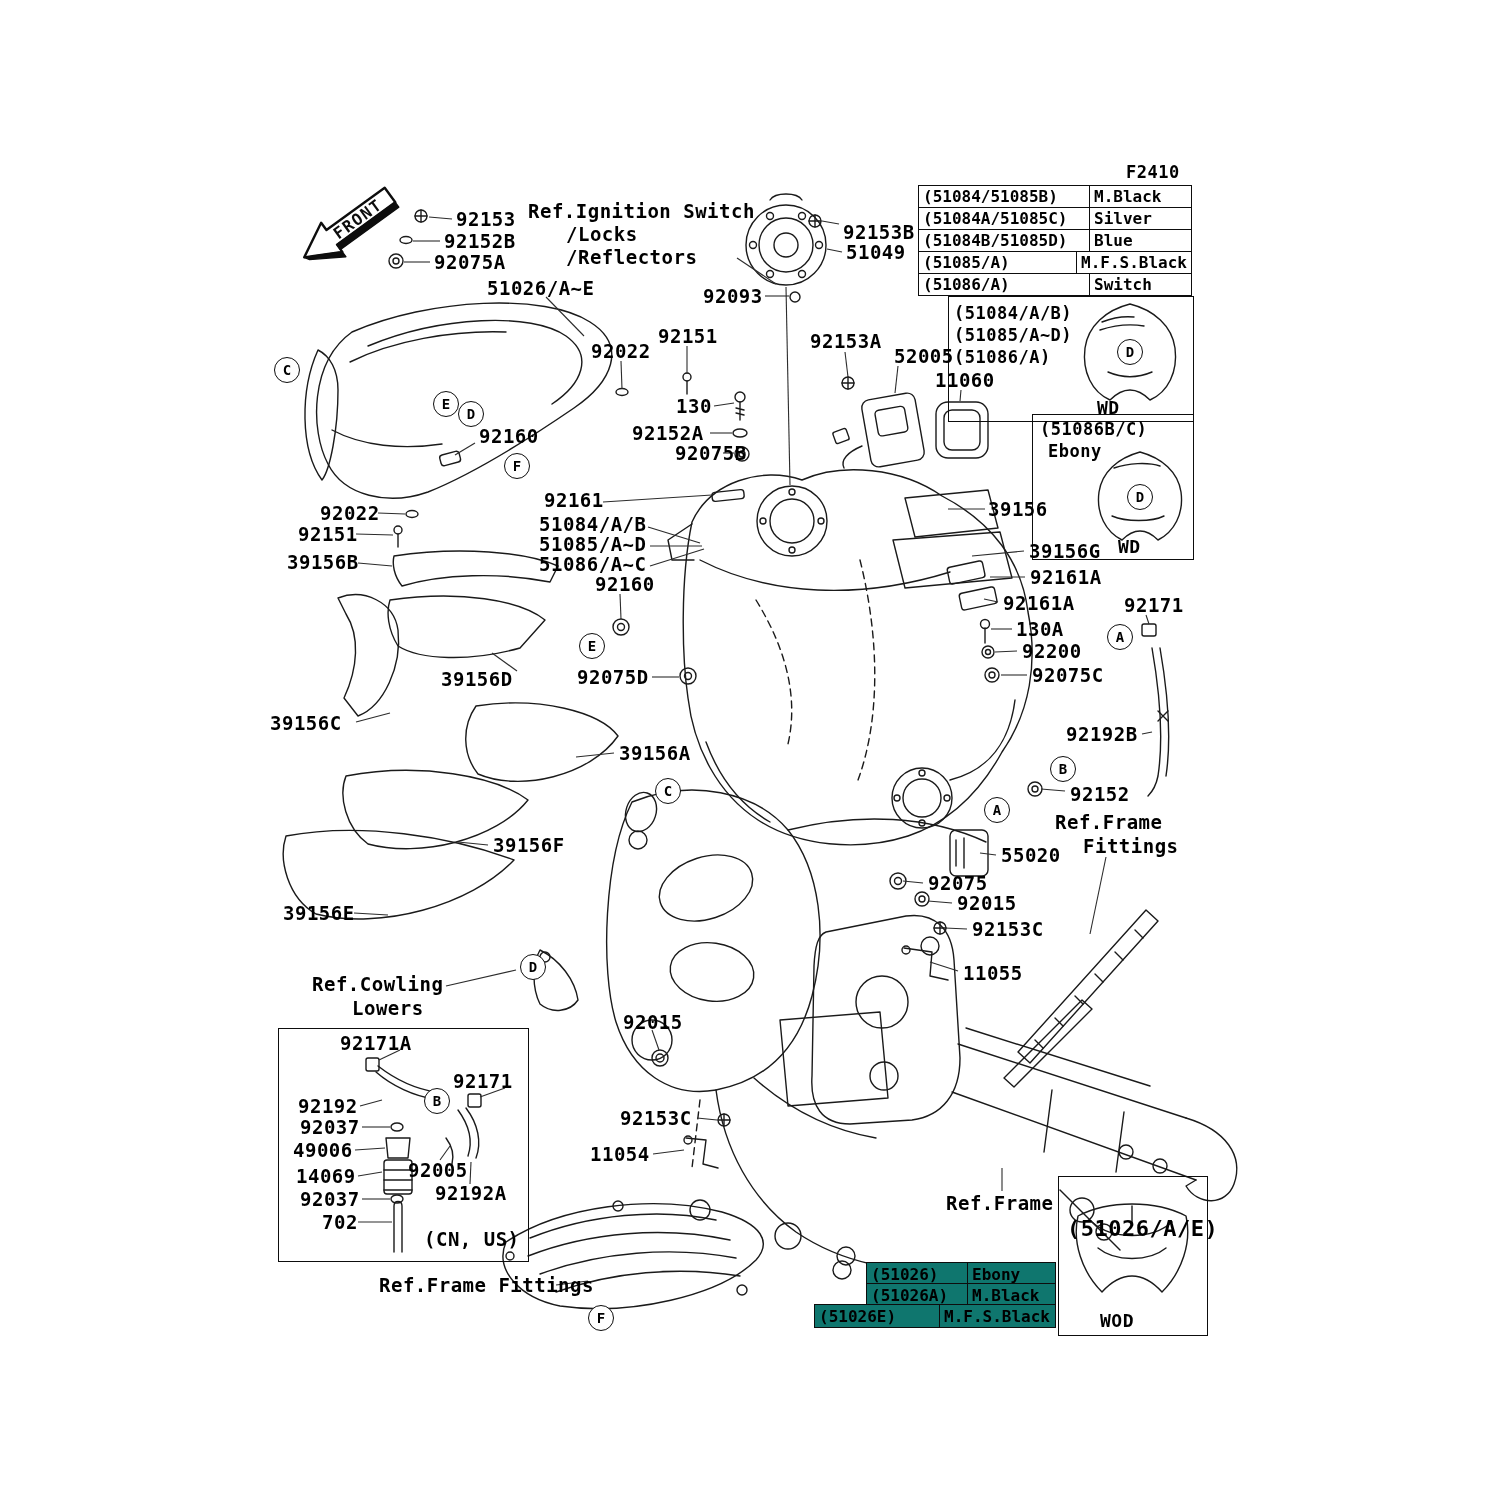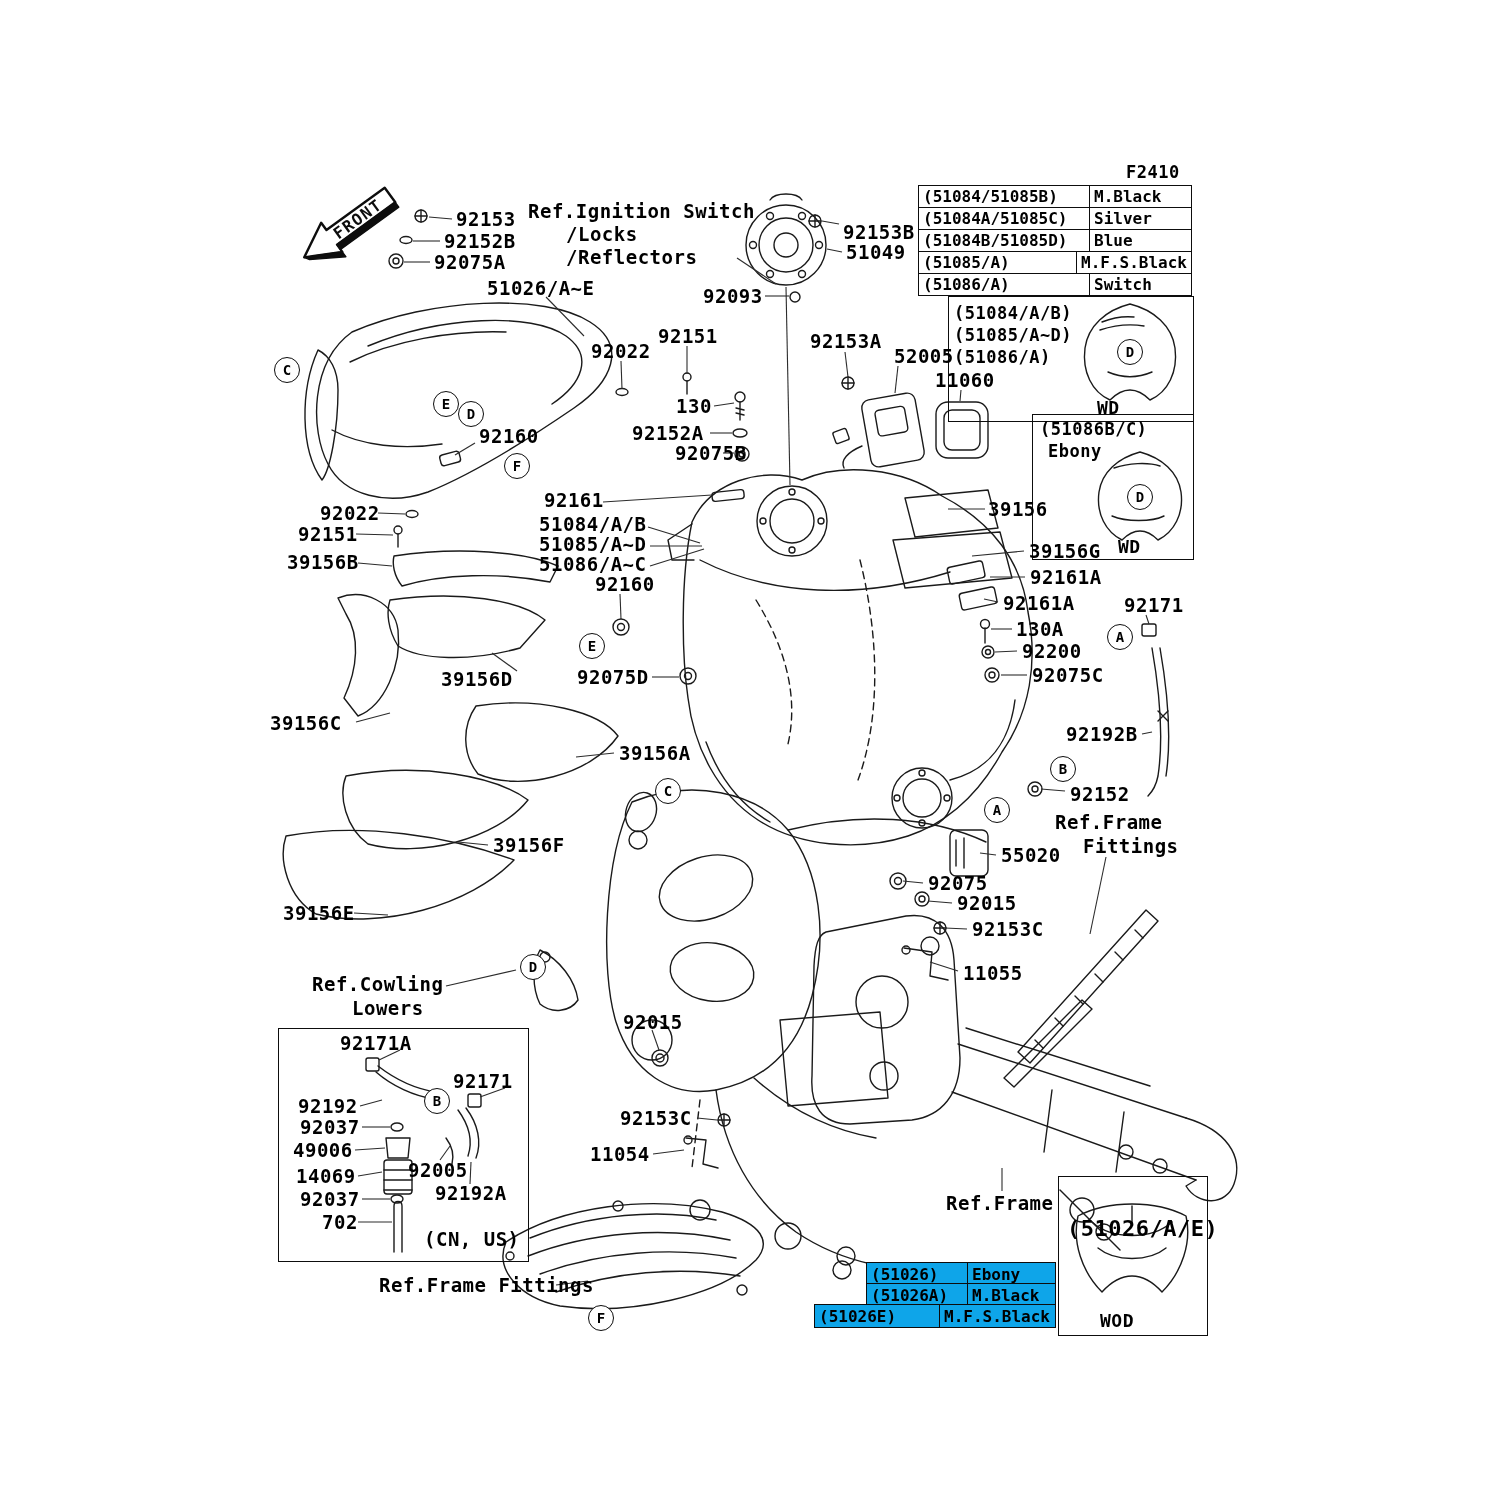--- a/index.html
+++ b/index.html
@@ -6,21 +6,21 @@
   .stage{position:relative;width:1500px;height:1500px;background:#fff;overflow:hidden;
          font-family:"DejaVu Sans Mono","Liberation Mono",monospace;color:#000;}
   svg.art{position:absolute;left:0;top:0;z-index:1;}
   .vbox{position:absolute;border:1.8px solid #0d0d0d;z-index:2;}
   .color-table{position:absolute;border:1.8px solid #0d0d0d;background:#fff;z-index:3;}
   .ct-row{display:flex;height:21px;}
   .ct-row + .ct-row{border-top:1.8px solid #0d0d0d;}
   .ct-cell{display:flex;align-items:center;padding:0 4px;font-weight:700;font-size:16px;white-space:pre;}
   .ct-cell.code{width:162px;}
   .ct-cell.color{flex:1;border-left:1.8px solid #0d0d0d;}
-  .bt-row{position:absolute;display:flex;height:22px;border:1.8px solid #0d0d0d;background:#0ea5e9;z-index:3;}
+  .bt-row{position:absolute;display:flex;height:22px;border:1.8px solid #0d0d0d;background:#0f766e;z-index:3;}
   .bt-cell{display:flex;align-items:center;padding:0 4px;font-weight:700;font-size:16px;white-space:pre;}
   .bt-cell.code{border-right:1.8px solid #0d0d0d;}
   .bt-cell.color{flex:1;}
   #label-layer{position:absolute;left:0;top:0;width:100%;height:100%;z-index:4;pointer-events:none;}
   .part-label{position:absolute;transform:translateY(-50%);font-weight:700;font-size:19px;
               letter-spacing:.5px;white-space:pre;color:#000;}
   .callout{position:absolute;width:24px;height:24px;border:1.8px solid #0d0d0d;border-radius:50%;
            transform:translate(-50%,-50%);display:flex;align-items:center;justify-content:center;
            font-weight:700;font-size:14px;background:#fff;}
 </style>

